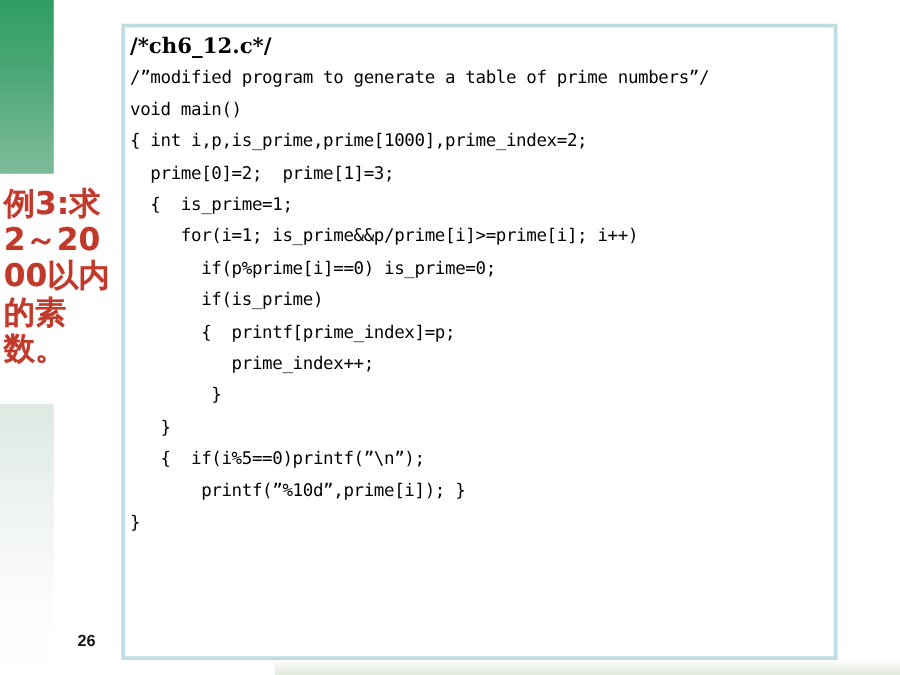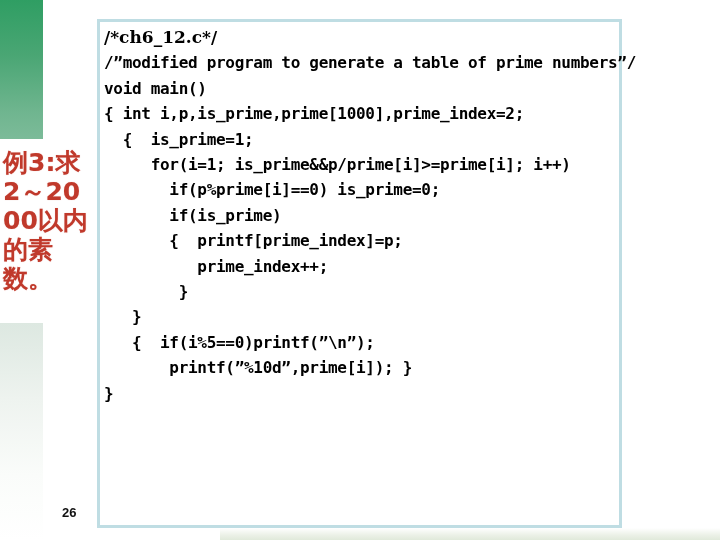--- a/index.html
+++ b/index.html
@@ -70,37 +70,37 @@
     font-weight: bold;
     font-size: 13px;
     color: #111111;
   }
 
   
   .code-box {
     position: absolute;
     left: 97px;
     top: 19px;
-    width: 525px;
+    width: 573px;
     height: 509px;
     box-sizing: border-box;
     border: 3px solid #bfdde3;
     background: #ffffff;
   }
   .code-inner {
     position: absolute;
     left: 4px;
     top: 3px;
     right: 2px;
     bottom: 2px;
   }
   .code-line {
     font-family: "DejaVu Sans Mono", monospace;
-    font-weight: bold;
-    font-size: 16px;
+    font-weight: normal;
+    font-size: 14px;
     line-height: 25.4px;
     color: #000000;
     white-space: pre;
     letter-spacing: -0.3px;
   }
   .code-line.serif {
     font-family: "DejaVu Serif", serif;
     font-weight: bold;
     font-size: 17px;
     letter-spacing: 0px;
@@ -118,20 +118,21 @@
   <div class="caption">例3:求2～2000以内的素数。</div>
 
   <div class="page-number">26</div>
 
   <div class="code-box">
     <div class="code-inner" id="code-inner">
         <div class="code-line serif">/*ch6_12.c*/</div>
         <div class="code-line">/”modified program to generate a table of prime numbers”/</div>
         <div class="code-line">void main()</div>
         <div class="code-line">{ int i,p,is_prime,prime[1000],prime_index=2;</div>
+        <div class="code-line">  prime[0]=2;  prime[1]=3;</div>
         <div class="code-line">  {  is_prime=1;</div>
         <div class="code-line">     for(i=1; is_prime&amp;&amp;p/prime[i]&gt;=prime[i]; i++)</div>
         <div class="code-line">       if(p%prime[i]==0) is_prime=0;</div>
         <div class="code-line">       if(is_prime)</div>
         <div class="code-line">       {  printf[prime_index]=p;</div>
         <div class="code-line">          prime_index++;</div>
         <div class="code-line">        }</div>
         <div class="code-line">   }</div>
         <div class="code-line">   {  if(i%5==0)printf(”\n”);</div>
         <div class="code-line">       printf(”%10d”,prime[i]); }</div>

